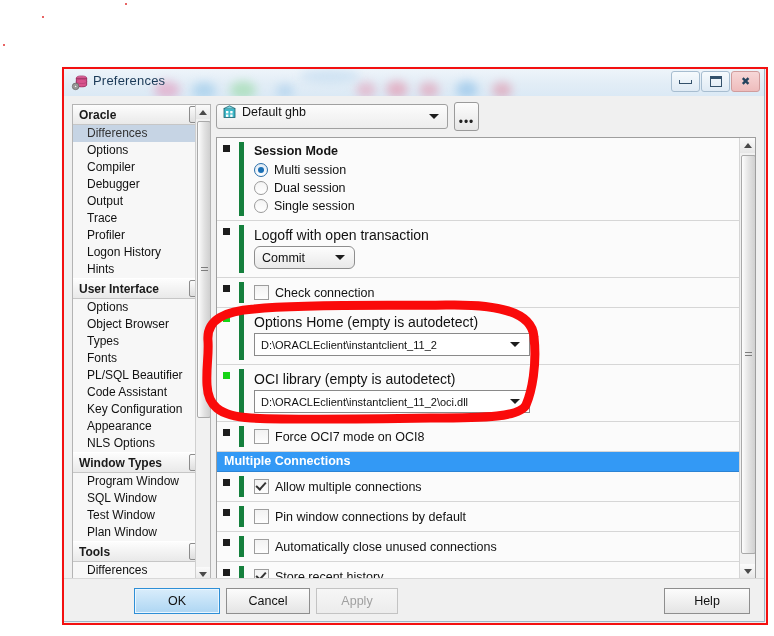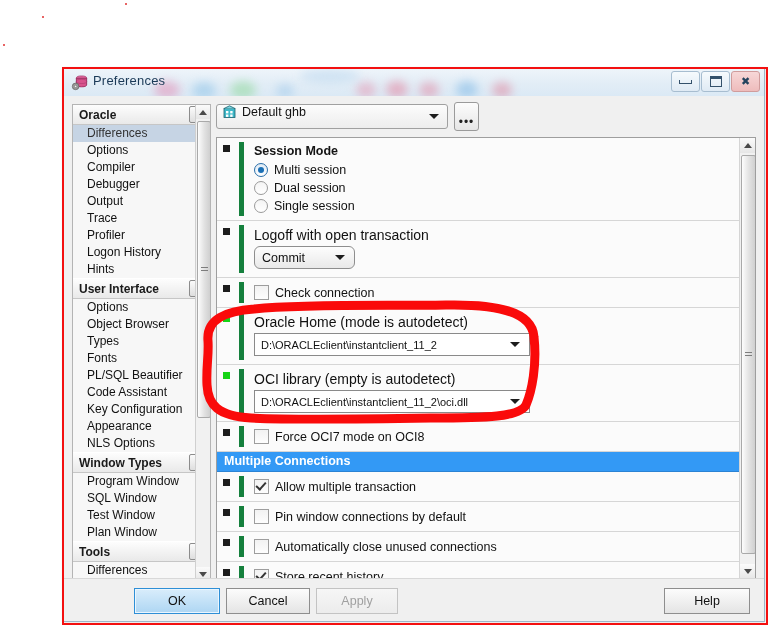--- a/index.html
+++ b/index.html
@@ -368,21 +368,21 @@
               <div class="chk-line">
                 <span class="chk"></span>
                 <span>Check connection</span>
               </div>
             </div>
           </div>
 
           <div class="srow">
             <div class="marker green"></div>
             <div class="row-inner">
-              <div class="label-only">Oracle Home (mode is autodetect)</div>
+              <div class="label-only">Options Home (empty is autodetect)</div>
               <div class="path-combo">
                 <span>D:\ORACLEclient\instantclient_11_2</span>
                 <i class="combo-arrow"></i>
               </div>
             </div>
           </div>
 
           <div class="srow">
             <div class="marker green"></div>
             <div class="row-inner">
@@ -404,21 +404,21 @@
             </div>
           </div>
 
           <div class="blue-bar">Multiple Connections</div>
 
           <div class="srow">
             <div class="marker"></div>
             <div class="row-inner">
               <div class="chk-line">
                 <span class="chk on"></span>
-                <span>Allow multiple transaction</span>
+                <span>Allow multiple connections</span>
               </div>
             </div>
           </div>
 
           <div class="srow">
             <div class="marker"></div>
             <div class="row-inner">
               <div class="chk-line">
                 <span class="chk"></span>
                 <span>Pin window connections by default</span>

